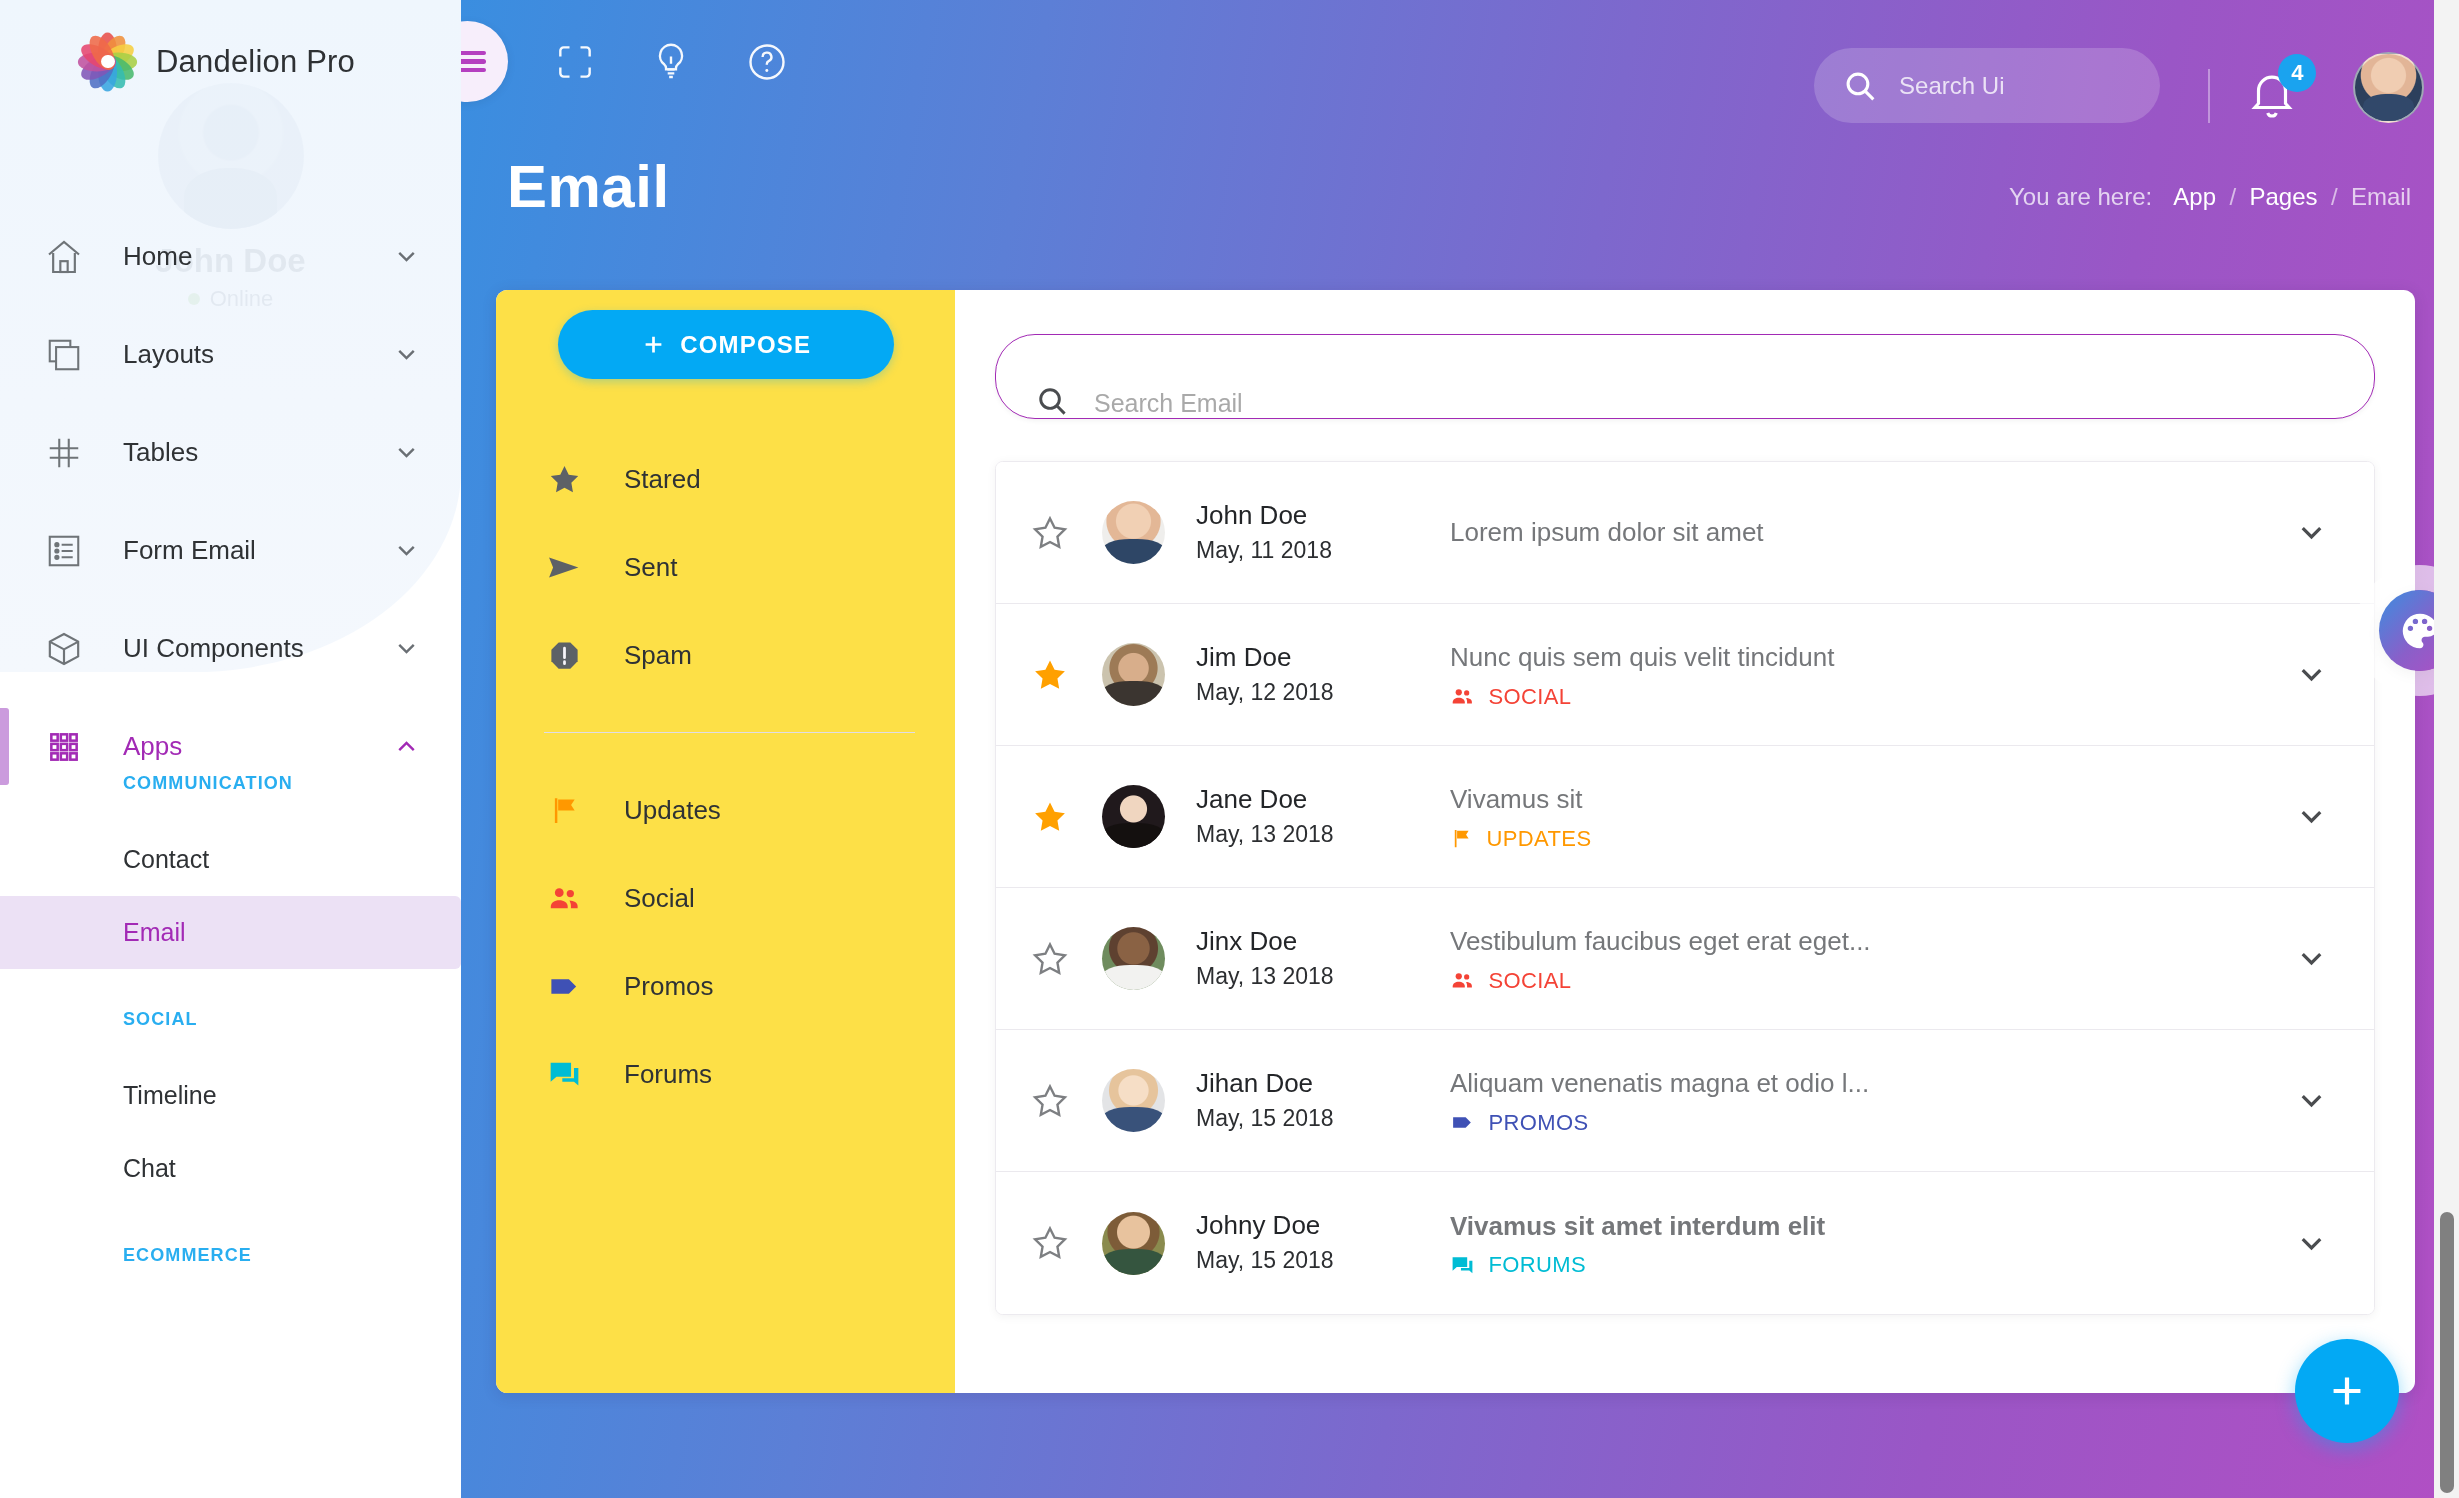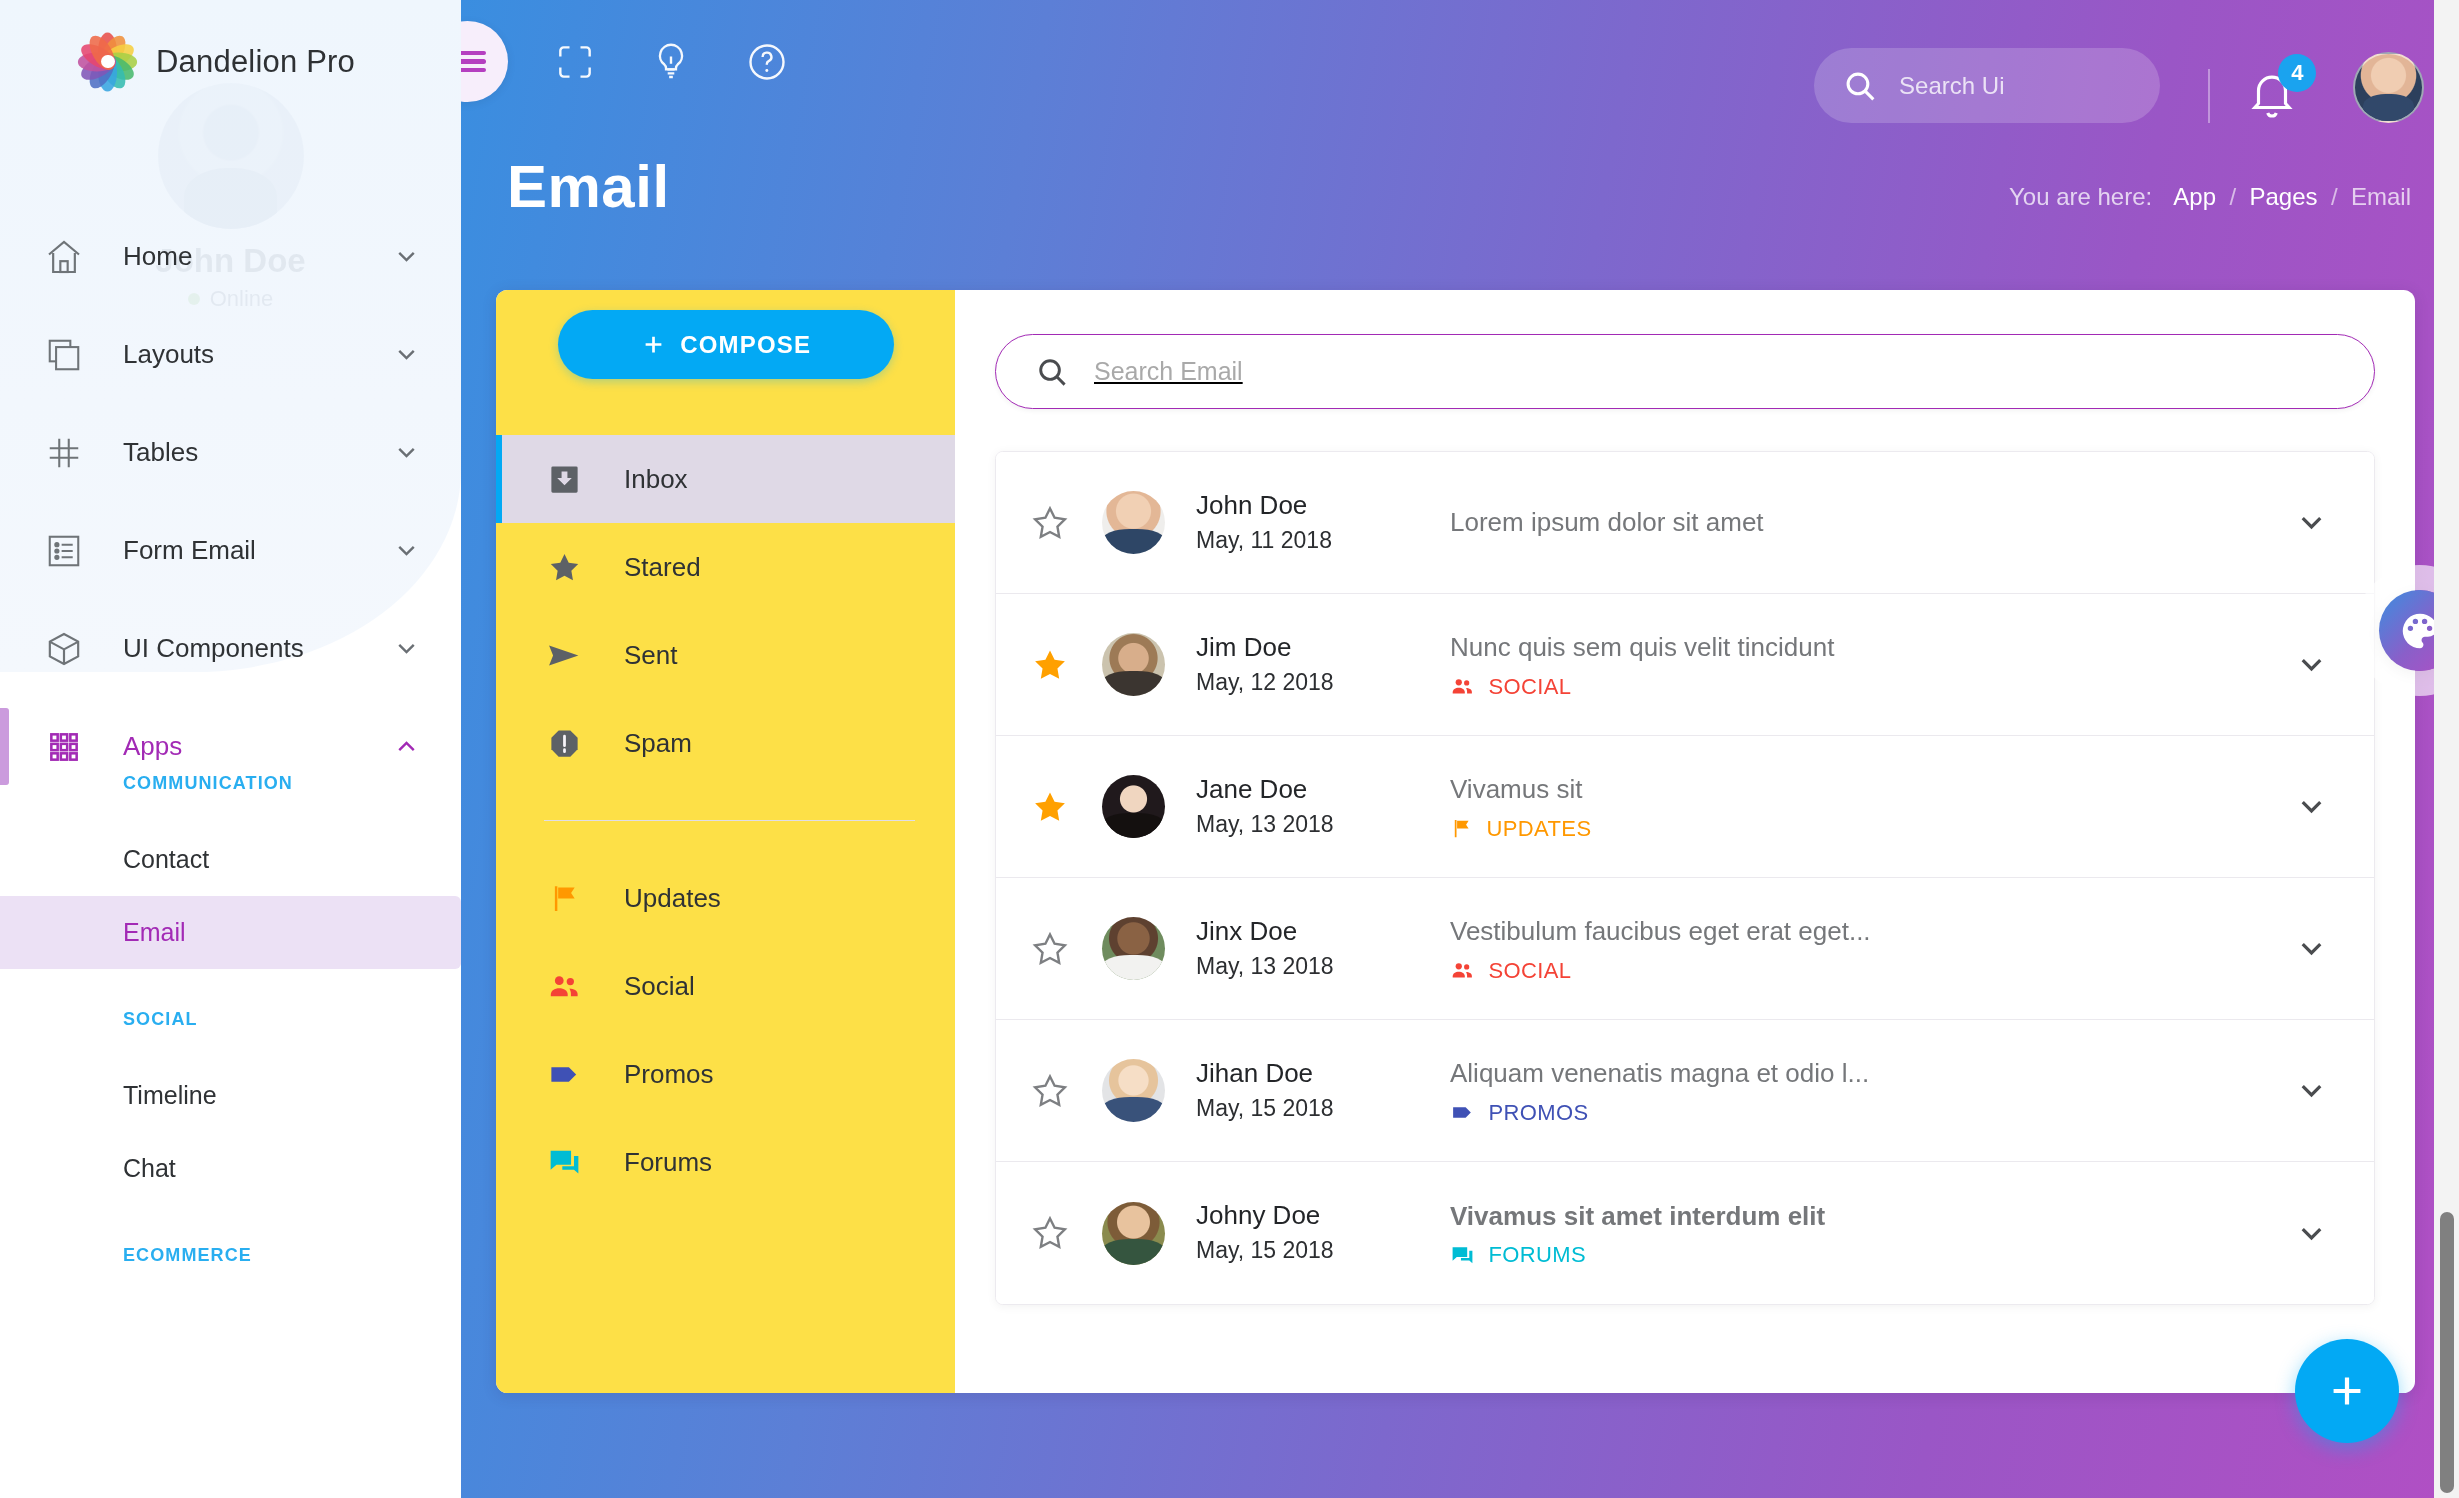--- a/index.html
+++ b/index.html
@@ -201,24 +201,24 @@
   .folder.active { background: #dfd9e6; }
   .folder.active::before {
     content:''; position:absolute; left:0; top:0; width:5.8px; height:88px; background:#03a9f4;
   }
   .folder .f-ic { width: 40px; display:flex; align-items:center; justify-content:center; color:#5d6166; }
   .folder .f-lb { margin-left: 40px; font-size: 26px; color: #2f3235; }
   .side-rule { height:1px; background:#e0dde6; margin: 33px 40px 33px 48px; }
 
   .mail-list { flex: 1 1 auto; padding: 44px 40px 0 40px; position: relative; }
   .search-email {
-    height: 75px; border: 1.9px solid #a22ab5; border-radius: 40px;
-    background: #fff; display: flex; align-items: center;
+    height: 85px; border: 1.9px solid #a22ab5; border-radius: 40px;
+    background: #fff; display: flex; align-items: flex-end;
     padding-left: 38px; gap: 25px; margin-bottom: 42px;
-    box-shadow: 0 1.9px 5.8px rgba(0,0,0,.05); cursor: text; text-decoration: underline;
+    box-shadow: 0 1.9px 5.8px rgba(0,0,0,.05); cursor: text;
   }
   .search-email .ph2 { color: #a9a9a9; font-size: 25px; }
 
   .rows { border: 1px solid #eceaef; border-radius: 7.7px; box-shadow: 0 1.9px 9.6px rgba(0,0,0,.05); overflow: hidden; }
   .mrow {
     display: flex; align-items: center; height: 142px;
     padding: 0 35px 0 27px; border-bottom: 1px solid #ebe9ee; background:#fff;
     cursor: pointer;
   }
   .mrow:last-child { border-bottom: none; }
@@ -495,28 +495,20 @@
       <div class="mail-side">
         <button class="compose">
           <span style="display:flex;">
             <svg width="27" height="27" viewBox="0 0 24 24" fill="none" stroke="currentColor" stroke-width="2.4">
                 <path d="M12 5v14M5 12h14"></path>
               </svg>
           </span>
           <span>COMPOSE</span>
         </button>
 
-        <div class="folder active">
-          <span class="f-ic">
-            <svg width="35" height="35" viewBox="0 0 24 24" fill="currentColor">
-                <path d="M4 3h16a1 1 0 0 1 1 1v16a1 1 0 0 1-1 1H4a1 1 0 0 1-1-1V4a1 1 0 0 1 1-1zm8 13 5-5h-3V6.5h-4V11H7l5 5z"></path>
-              </svg>
-          </span>
-          <span class="f-lb">Inbox</span>
-        </div>
         <div class="folder">
           <span class="f-ic">
             <svg width="35" height="35" viewBox="0 0 24 24" fill="currentColor">
                 <path d="m12 2.8 2.9 5.9 6.5.95-4.7 4.6 1.1 6.5-5.8-3.05L6.2 20.75l1.1-6.5-4.7-4.6 6.5-.95L12 2.8z"></path>
               </svg>
           </span>
           <span class="f-lb">Stared</span>
         </div>
         <div class="folder">
           <span class="f-ic">

